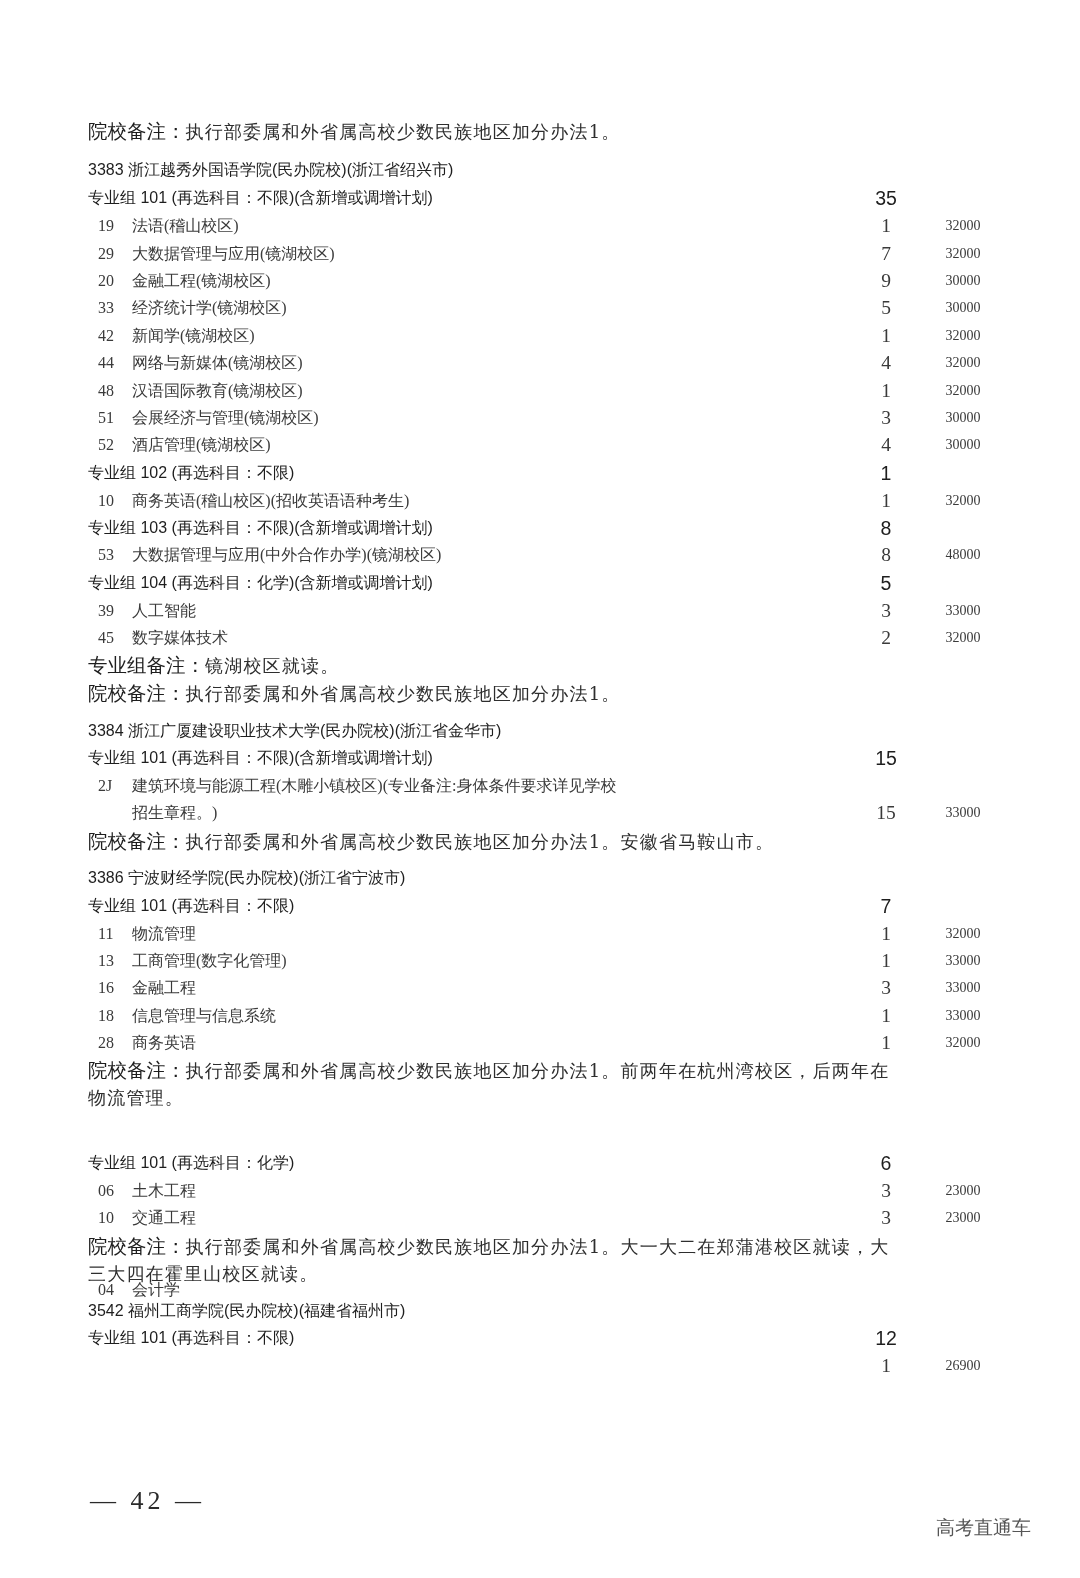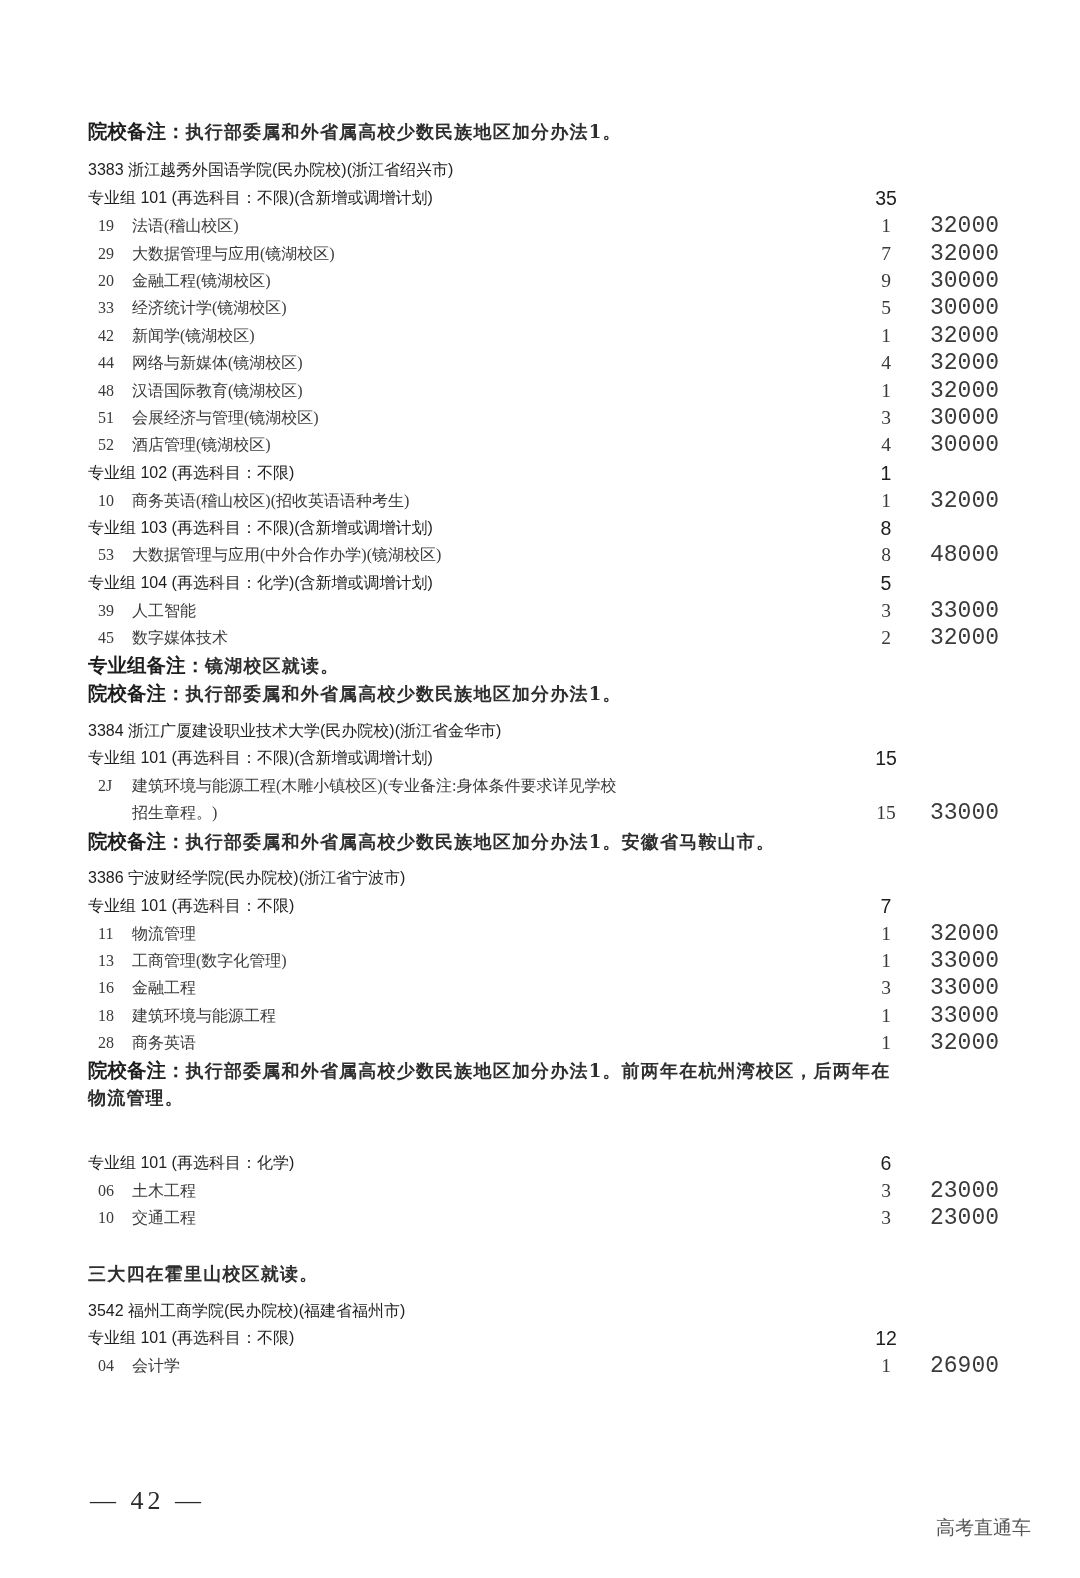--- a/index.html
+++ b/index.html
@@ -1,26 +1,26 @@
 <!DOCTYPE html>
 <html><head>
 <meta charset="utf-8">
 <style>
   html, body { margin: 0; padding: 0; background: #ffffff; }
   body { width: 1080px; height: 1578px; position: relative; overflow: hidden; color: #2a2a2a; }
   .page { position: absolute; left: 0; top: 0; width: 1080px; height: 1578px; }
   .line { position: absolute; left: 88px; height: 28px; line-height: 28px; white-space: nowrap; font-size: 16px; }
   .sans { font-family: "Liberation Sans", "DejaVu Sans", sans-serif; color: #1e1e1e; }
   .serif { font-family: "Liberation Serif", "DejaVu Serif", serif; color: #3a3a3a; }
-  .note { font-family: "DejaVu Serif", "Liberation Serif", serif; color: #2e2e2e; font-size: 18px; letter-spacing: 1.2px; font-weight: bold; }
+  .note { font-family: "DejaVu Serif", "Liberation Serif", serif; color: #2e2e2e; font-size: 18px; letter-spacing: 1.2px; }
   .note .lbl { font-family: "Liberation Sans", "DejaVu Sans", sans-serif; color: #1e1e1e; font-size: 19.5px; letter-spacing: 0; }
   .major { left: 98px; }
   .num { display: inline-block; width: 34px; }
   .cnt { position: absolute; left: 866px; width: 40px; text-align: center; height: 28px; line-height: 28px; font-size: 19.5px; }
-  .fee { position: absolute; left: 930px; width: 66px; text-align: left; height: 28px; line-height: 28px; font-size: 23px; font-family: Liberation Mono, monospace; color: #3a3a3a; }
+  .fee { position: absolute; left: 930px; width: 66px; text-align: center; height: 28px; line-height: 28px; font-size: 14px; font-family: Liberation Serif, serif; color: #3a3a3a; }
   .cnt.sans { color: #1e1e1e; }
   .cnt.serif { color: #3a3a3a; }
   .pageno { position: absolute; left: 90px; top: 1486px; font-family: "Liberation Serif", "DejaVu Serif", serif; font-size: 26px; color: #2a2a2a; letter-spacing: 4px; }
   .watermark { position: absolute; left: 936px; top: 1515px; font-family: "DejaVu Sans", "Liberation Sans", sans-serif; font-size: 19px; color: #555; }
 </style>
 </head>
 <body>
 
 <div class="page">
 
@@ -115,21 +115,21 @@
   <div class="fee" style="top:920px">32000</div>
 
   <div class="line serif major" style="top:947px"><span class="num">13</span><span>工商管理(数字化管理)</span></div>
   <div class="cnt serif" style="top:947px">1</div>
   <div class="fee" style="top:947px">33000</div>
 
   <div class="line serif major" style="top:974px"><span class="num">16</span><span>金融工程</span></div>
   <div class="cnt serif" style="top:974px">3</div>
   <div class="fee" style="top:974px">33000</div>
 
-  <div class="line serif major" style="top:1002px"><span class="num">18</span><span>建筑环境与能源工程</span></div>
+  <div class="line serif major" style="top:1002px"><span class="num">18</span><span>信息管理与信息系统</span></div>
   <div class="cnt serif" style="top:1002px">1</div>
   <div class="fee" style="top:1002px">33000</div>
 
   <div class="line serif major" style="top:1029px"><span class="num">28</span><span>商务英语</span></div>
   <div class="cnt serif" style="top:1029px">1</div>
   <div class="fee" style="top:1029px">32000</div>
 
   <div class="line note" style="top:1056px"><span class="lbl">院校备注：</span><span>执行部委属和外省属高校少数民族地区加分办法1。前两年在杭州湾校区，后两年在</span></div>
   <div class="line note" style="top:1084px">物流管理。</div>
 
@@ -137,25 +137,26 @@
   <div class="cnt sans" style="top:1149px">6</div>
 
   <div class="line serif major" style="top:1177px"><span class="num">06</span><span>土木工程</span></div>
   <div class="cnt serif" style="top:1177px">3</div>
   <div class="fee" style="top:1177px">23000</div>
 
   <div class="line serif major" style="top:1204px"><span class="num">10</span><span>交通工程</span></div>
   <div class="cnt serif" style="top:1204px">3</div>
   <div class="fee" style="top:1204px">23000</div>
 
+  <div class="line note" style="top:1232px"><span class="lbl">院校备注：</span><span>执行部委属和外省属高校少数民族地区加分办法1。大一大二在郑蒲港校区就读，大</span></div>
   <div class="line note" style="top:1260px">三大四在霍里山校区就读。</div>
 
   <div class="line sans" style="top:1297px">3542 福州工商学院(民办院校)(福建省福州市)</div>
   <div class="line sans" style="top:1324px">专业组 101 (再选科目：不限)</div>
   <div class="cnt sans" style="top:1324px">12</div>
 
-  <div class="line serif major" style="top:1352px"><span class="num">04</span><span>会计学</span></div>
+  <div class="line serif major" style="top:1276px"><span class="num">04</span><span>会计学</span></div>
   <div class="cnt serif" style="top:1352px">1</div>
   <div class="fee" style="top:1352px">26900</div>
 
   <div class="pageno">— 42 —</div>
   <div class="watermark">高考直通车</div>
 </div>
 
 </body></html>

